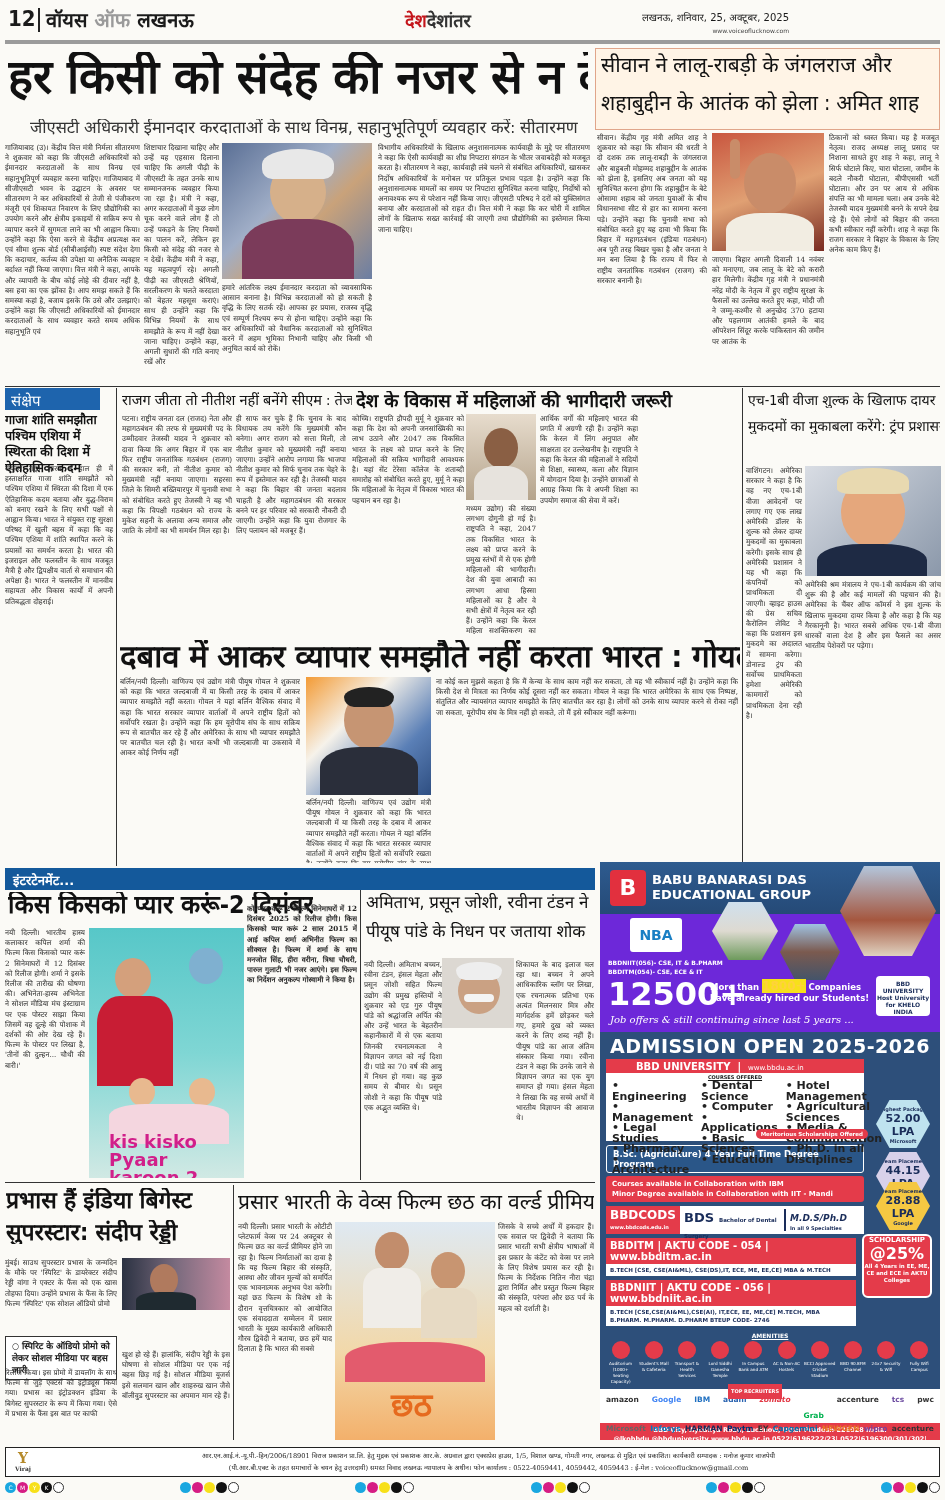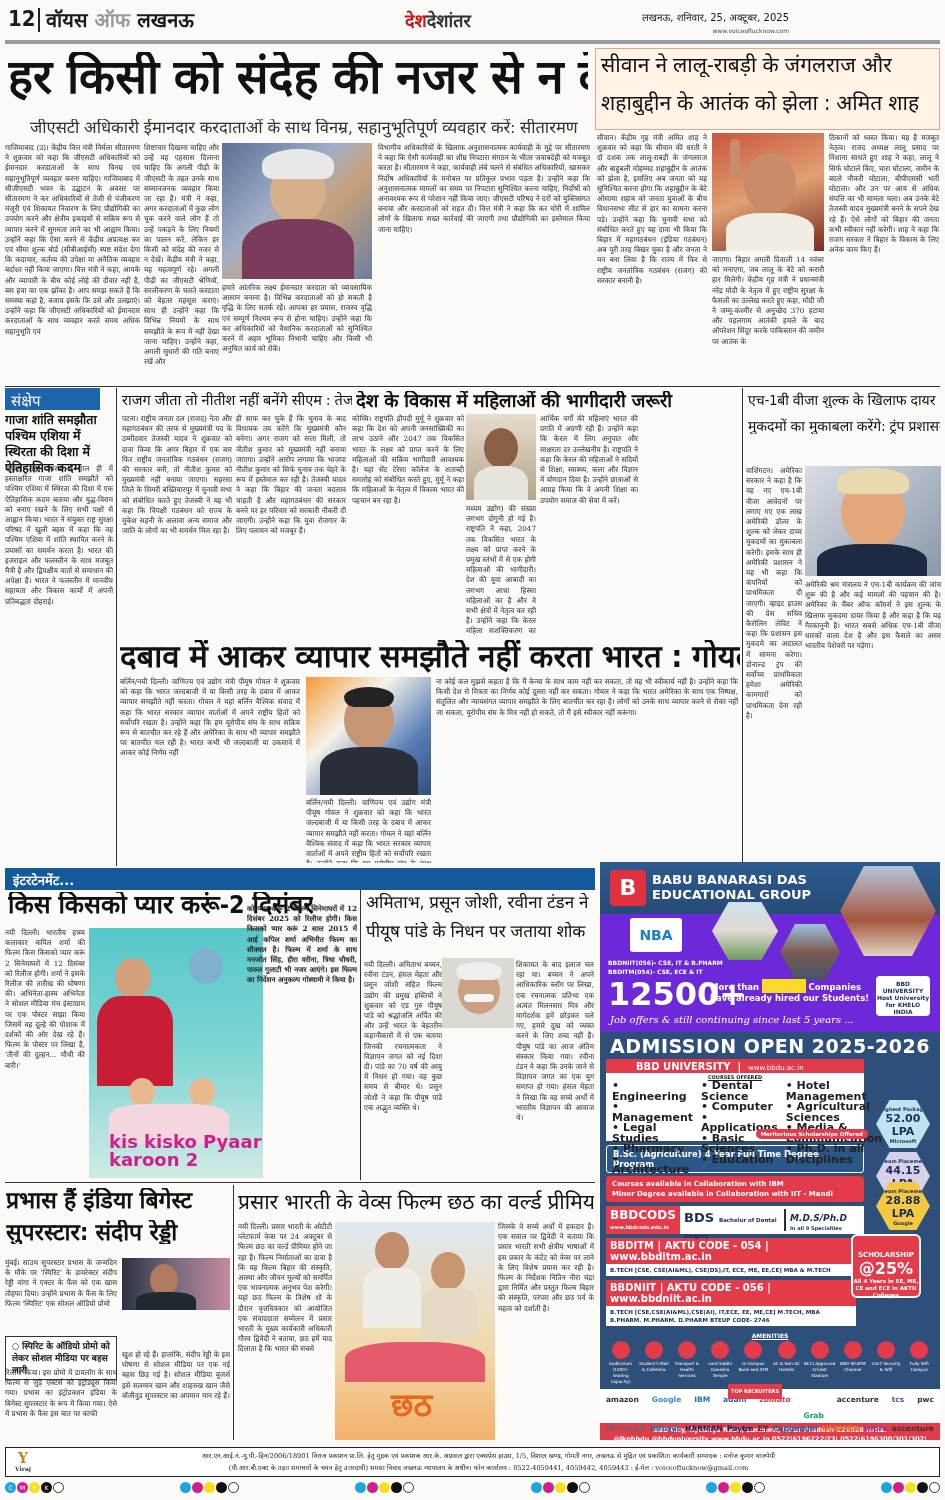--- a/index.html
+++ b/index.html
@@ -53,21 +53,21 @@
   .bbdcods { margin: 4px 6px 0; background: #fff; height: 28px; display: flex; width: 258px; font-weight: bold; }
   .bbdcods .c1 { background: #e43b4a; color: #fff; font-size: 12px; padding: 3px 4px; width: 74px; line-height: 12px; }
   .bbdcods .c1 span { font-size: 5px; display: block; }
   .bbdcods .c2 { font-size: 14px; color: #1a2d5a; padding: 3px 4px; width: 104px; }
   .bbdcods .c2 span { font-size: 5.5px; }
   .bbdcods .c3 { font-size: 9px; color: #1a2d5a; padding: 4px 4px; border-left: 2px solid #1a2d5a; margin: 3px 0; line-height: 10px; }
   .bbdcods .c3 span { font-size: 5px; display: block; }
   .inst { margin: 4px 6px 0; width: 250px; }
   .inst .ih { background: #e43b4a; color: #fff; font-size: 10px; font-weight: bold; padding: 2px 4px; }
   .inst .ib { background: #fff; color: #1a2d5a; font-size: 5.6px; font-weight: bold; padding: 2px 4px; line-height: 8px; }
-  .scholar { position: absolute; right: 19px; top: 372px; width: 70px; height: 64px; background: #e43b4a; color: #fff; border: 2px solid #fff; border-radius: 6px; text-align: center; font-weight: bold; font-size: 7px; padding-top: 15px; line-height: 9px; }
+  .scholar { position: absolute; right: 8px; top: 372px; width: 70px; height: 64px; background: #e43b4a; color: #fff; border: 2px solid #fff; border-radius: 6px; text-align: center; font-weight: bold; font-size: 7px; padding-top: 0; line-height: 9px; }
   .scholar b { display: block; font-size: 16px; line-height: 18px; }
   .amen-t { text-align: center; color: #fff; font-size: 6px; font-weight: bold; text-decoration: underline; margin-top: 6px; }
   .amen { display: flex; justify-content: space-around; padding: 2px 4px; }
   .amen div { width: 32px; text-align: center; color: #fff; font-size: 4.2px; line-height: 6px; }
   .amen i { display: block; width: 18px; height: 18px; border-radius: 50%; background: #e43b4a; margin: 0 auto 2px; }
   .recruit { background: #fff; margin-top: 2px; height: 34px; position: relative; padding: 4px 6px; font-size: 7.5px; font-weight: bold; color: #333; line-height: 13px; }
   .recruit .rt { position: absolute; left: 128px; top: -5px; background: #e43b4a; color: #fff; font-size: 5px; padding: 1px 3px; }
   .addr { background: #e43b4a; color: #fff; text-align: center; font-size: 6.5px; font-weight: bold; padding: 3px 0; line-height: 9px; }
   .imprint { left: 5px; top: 1447px; width: 935px; height: 30px; border: 1px solid #222; background: #fff; font-size: 6.6px; line-height: 12px; padding: 2px 4px 0 36px; font-family: "DejaVu Serif", serif; text-align: center; }
   .regmark { left: 5px; top: 1482px; width: 935px; height: 14px; display: flex; justify-content: space-between; }
@@ -159,21 +159,21 @@
   <div style="position:absolute;left:38px;top:14px;width:50px;height:58px;border-radius:50%;background:#c69573;"></div>
   <div style="position:absolute;left:38px;top:10px;width:50px;height:20px;border-radius:50% 50% 10px 10px;background:#222;"></div>
   <div style="position:absolute;left:14px;top:70px;width:98px;height:50px;border-radius:40% 40% 0 0;background:#2a2e3a;"></div>
 </div>
 <div class="abs text" style="left:306px;top:798px;width:125px;height:65px;">बर्लिन/नयी दिल्ली। वाणिज्य एवं उद्योग मंत्री पीयूष गोयल ने शुक्रवार को कहा कि भारत जल्दबाजी में या किसी तरह के दबाव में आकर व्यापार समझौते नहीं करता। गोयल ने यहां बर्लिन वैश्विक संवाद में कहा कि भारत सरकार व्यापार वार्ताओं में अपने राष्ट्रीय हितों को सर्वोपरि रखता है। उन्होंने कहा कि हम यूरोपीय संघ के साथ सक्रिय रूप से बातचीत कर रहे हैं और अमेरिका के साथ भी व्यापार समझौते पर बातचीत चल रही है। भारत कभी भी जल्दबाजी या उकसावे में आकर कोई निर्णय नहीं</div>
 <div class="abs text" style="left:436px;top:677px;width:302px;height:186px;">ना कोई कल मुझसे कहता है कि मैं केन्या के साथ काम नहीं कर सकता, तो यह भी स्वीकार्य नहीं है। उन्होंने कहा कि किसी देश से मित्रता का निर्णय कोई दूसरा नहीं कर सकता। गोयल ने कहा कि भारत अमेरिका के साथ एक निष्पक्ष, संतुलित और न्यायसंगत व्यापार समझौते के लिए बातचीत कर रहा है। लोगों को उनके साथ व्यापार करने से रोका नहीं जा सकता, यूरोपीय संघ के मित्र नहीं हो सकते, तो मैं इसे स्वीकार नहीं करूंगा।</div>
 
 <div class="abs ent-bar">इंटरटेनमेंट...</div>
 <div class="abs hl" style="left:8px;top:892px;width:305px;font-size:25px;">किस किसको प्यार करूं-2 दिसंबर में आयेगी</div>
 <div class="abs text" style="left:5px;top:928px;width:80px;height:250px;">नयी दिल्ली। भारतीय हास्य कलाकार कपिल शर्मा की फिल्म किस किसको प्यार करूं 2 सिनेमाघरों में 12 दिसंबर को रिलीज होगी। शर्मा ने इसके रिलीज की तारीख की घोषणा की। अभिनेता-हास्य अभिनेता ने सोशल मीडिया मंच इंस्टाग्राम पर एक पोस्टर साझा किया जिसमें वह दूल्हे की पोशाक में दर्शकों की ओर देख रहे हैं। फिल्म के पोस्टर पर लिखा है, 'तीनों की दुल्हन... चौथी की बारी।'</div>
-<div class="abs photo" style="left:89px;top:928px;width:174px;height:250px;background:linear-gradient(#57c7c8,#7fd6d4 50%,#d1e9e4);">
+<div class="abs photo" style="left:89px;top:928px;width:155px;height:250px;background:linear-gradient(#57c7c8,#7fd6d4 50%,#d1e9e4);">
   <div style="position:absolute;left:26px;top:30px;width:36px;height:40px;border-radius:50%;background:#d4a07c;"></div>
   <div style="position:absolute;left:8px;top:68px;width:76px;height:90px;border-radius:30% 30% 0 0;background:#c81d34;"></div>
   <div style="position:absolute;left:100px;top:20px;width:34px;height:36px;border-radius:50%;background:#7fb0d0;"></div>
   <div style="position:absolute;left:40px;top:150px;width:26px;height:28px;border-radius:50%;background:#e8b98f;"></div>
   <div style="position:absolute;left:100px;top:150px;width:26px;height:28px;border-radius:50%;background:#e8b98f;"></div>
   <div style="position:absolute;left:20px;top:176px;width:120px;height:40px;background:#f4d6df;border-radius:30% 30% 0 0;"></div>
   <div style="position:absolute;left:20px;top:205px;font-weight:bold;font-size:18px;color:#d11f8a;line-height:18px;">kis kisko Pyaar karoon 2</div>
 </div>
 <div class="abs text" style="left:247px;top:904px;width:110px;height:250px;font-weight:bold;">को-प्यार-करूं 2 फिल्म सिनेमाघरों में 12 दिसंबर 2025 को रिलीज होगी। किस किसको प्यार करूं 2 साल 2015 में आई कपिल शर्मा अभिनीत फिल्म का सीक्वल है। फिल्म में शर्मा के साथ मनजोत सिंह, हीरा वरीना, त्रिधा चौधरी, पारुल गुलाटी भी नजर आएंगे। इस फिल्म का निर्देशन अनुकल्प गोस्वामी ने किया है।</div>
 <div class="abs vline" style="left:360px;top:890px;height:290px;"></div>

